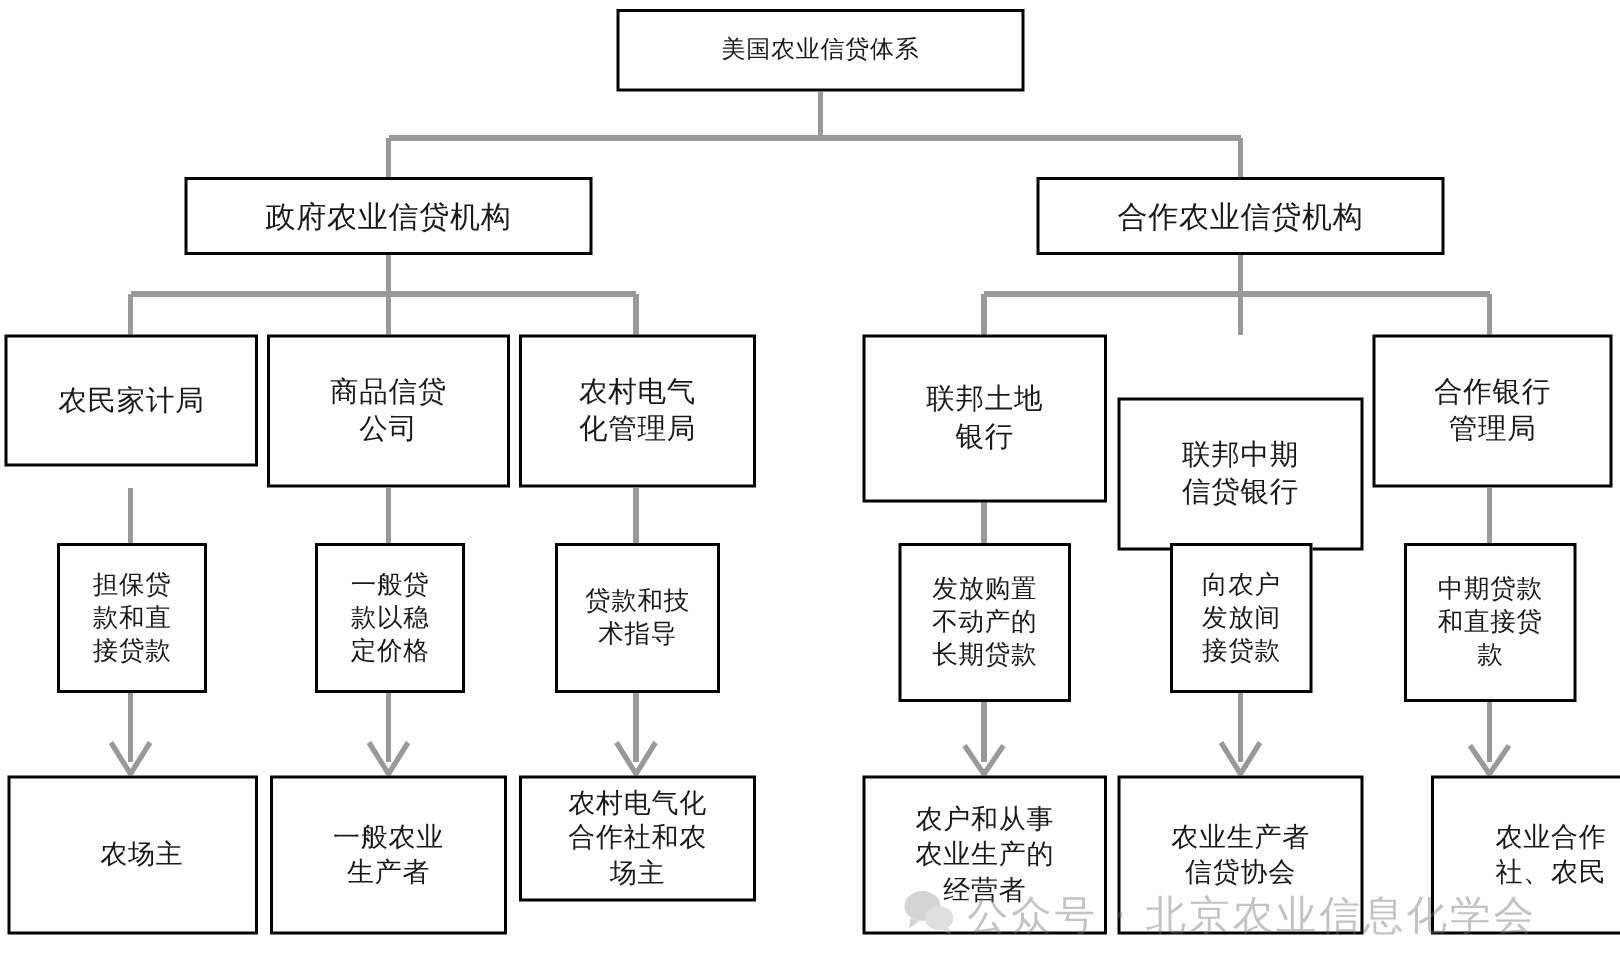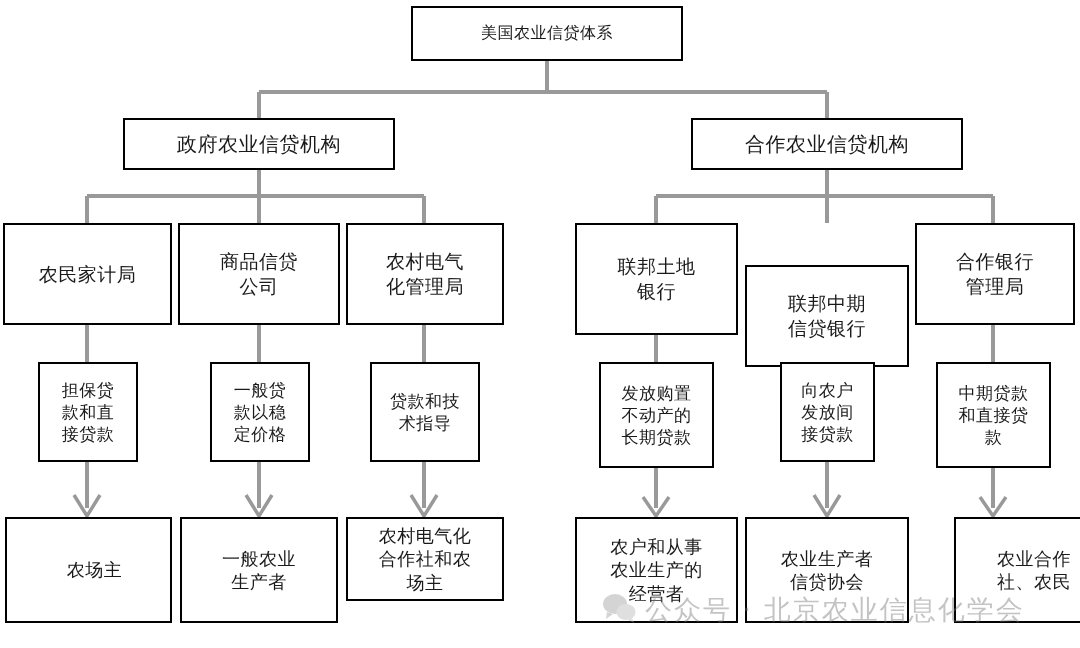--- a/index.html
+++ b/index.html
@@ -104,21 +104,21 @@
       <path d="M814,495 L827,516 L840,495"></path>
       <path d="M980,497 L993,516 L1006,497"></path>
     </g>
   </svg>
 
   <div class="node root" style="left:411px;top:6px;width:272px;height:55px;">美国农业信贷体系</div>
 
   <div class="node branch" style="left:123px;top:118px;width:272px;height:52px;">政府农业信贷机构</div>
   <div class="node branch" style="left:691px;top:118px;width:272px;height:52px;">合作农业信贷机构</div>
 
-  <div class="node agency" style="left:3px;top:223px;width:169px;height:102px;">农民家计局</div>
+  <div class="node agency" style="left:3px;top:223px;width:169px;height:88px;">农民家计局</div>
   <div class="node agency" style="left:178px;top:223px;width:162px;height:102px;">商品信贷
 公司</div>
   <div class="node agency" style="left:346px;top:223px;width:158px;height:102px;">农村电气
 化管理局</div>
 
   <div class="node agency" style="left:575px;top:223px;width:163px;height:112px;">联邦土地
 银行</div>
   <div class="node agency" style="left:745px;top:223px;width:164px;height:102px;margin-top:42px;">联邦中期
 信贷银行</div>
   <div class="node agency" style="left:915px;top:223px;width:160px;height:102px;">合作银行

